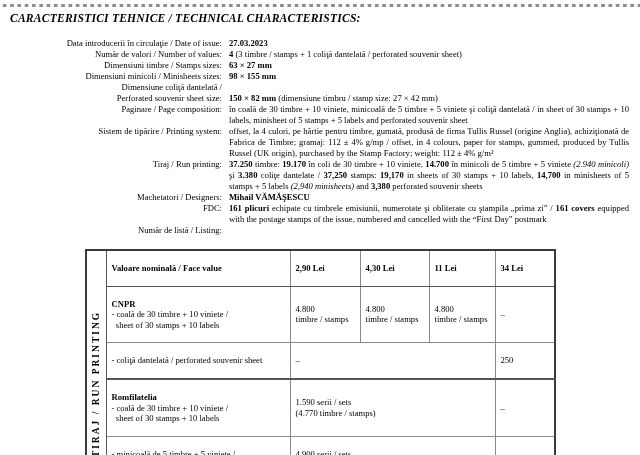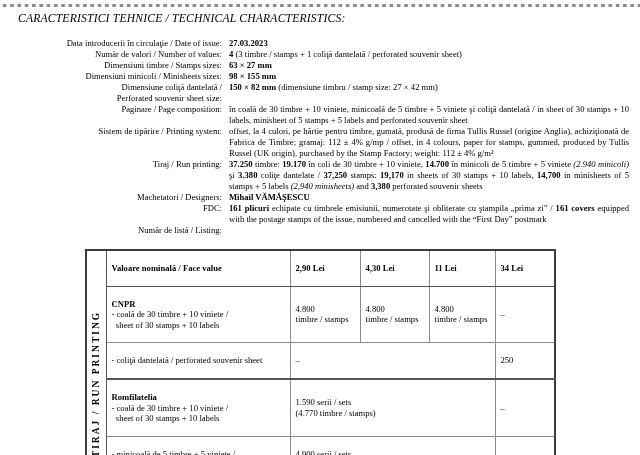--- a/index.html
+++ b/index.html
@@ -12,31 +12,31 @@
   .b{font-weight:bold;}
   .i{font-style:italic;}
 
   .perforation{
     position:absolute;top:3px;left:1px;right:0;height:5px;
     background-image:radial-gradient(circle 2px, #8c8c8c 97%, transparent 100%);
     background-size:7.3px 5px;background-repeat:repeat-x;background-position:0 50%;
   }
 
   .page-title{
-    position:absolute;top:12px;left:18px;
-    font-size:11.6px;font-weight:normal;font-style:italic;
+    position:absolute;top:12px;left:10px;
+    font-size:11.6px;font-weight:bold;font-style:italic;
     letter-spacing:0.2px;white-space:nowrap;
   }
 
   .info{
     position:absolute;top:38px;left:0;right:0;
     font-size:8.6px;line-height:11px;margin-left:23px;
   }
   .info-row{display:flex;align-items:flex-start;}
-  .info-row.align-end{align-items:flex-start;}
+  .info-row.align-end{align-items:flex-end;}
   .info-label{
     flex:0 0 199px;width:199px;text-align:right;white-space:pre-line;
   }
   .info-value{
     flex:1;margin-left:7px;margin-right:11px;text-align:justify;
     text-justify:inter-word;
   }
 
   .tbl{
     position:absolute;top:249px;left:85px;

